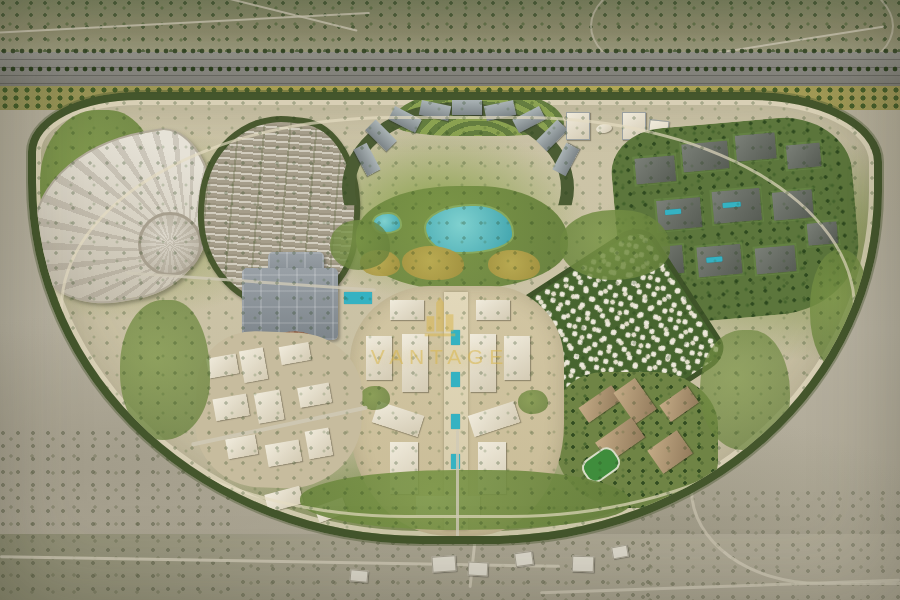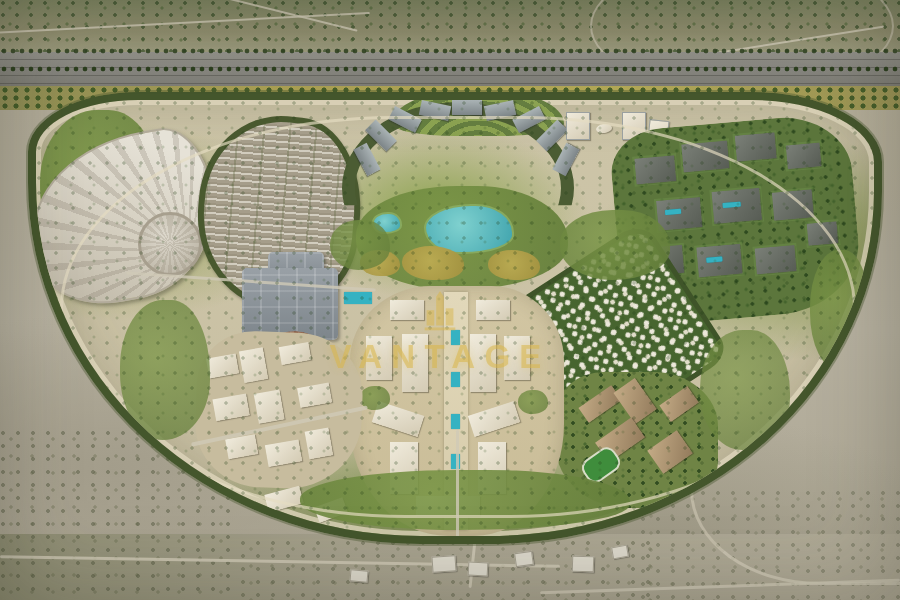--- a/index.html
+++ b/index.html
@@ -95,21 +95,21 @@
   .plaza{background-image:
       repeating-conic-gradient(rgba(255,235,210,.22) 0 9deg, transparent 9deg 18deg),
       radial-gradient(circle at 45% 45%,#b5805d 0%,#955f45 75%);
     border-radius:50%;box-shadow:inset 0 0 6px rgba(60,30,15,.5);}
   .wres{background:#c7bc9e;border-radius:35% 40% 45% 40%;}
   .hut{background:#dcd8cb;border:1px solid #a39e8e;box-shadow:1px 1px 1px rgba(0,0,0,.3);}
   .curve{border-bottom:3px solid rgba(207,201,182,.8);border-left:3px solid rgba(207,201,182,.6);
     border-bottom-left-radius:130px 95px;}
   
   .wm{display:flex;flex-direction:column;align-items:center;justify-content:center;gap:1px;z-index:20;}
-  .wm-text{font-size:33px;font-weight:bold;letter-spacing:.28em;color:rgba(217,182,74,.55);
+  .wm-text{font-size:21px;font-weight:normal;letter-spacing:.28em;color:rgba(217,182,74,.55);
     text-shadow:0 0 8px rgba(217,182,74,.3);line-height:1;}
   .vig{pointer-events:none;box-shadow:inset 0 0 90px rgba(40,40,28,.3);}
 </style>
 </head>
 <body>
 
 <div id="stage">
 
   <div class="ab scrub" style="left:0;top:0;width:900px;height:52px"></div>
   <div class="ab dots" style="left:0;top:0;width:900px;height:52px;opacity:.7"></div>

